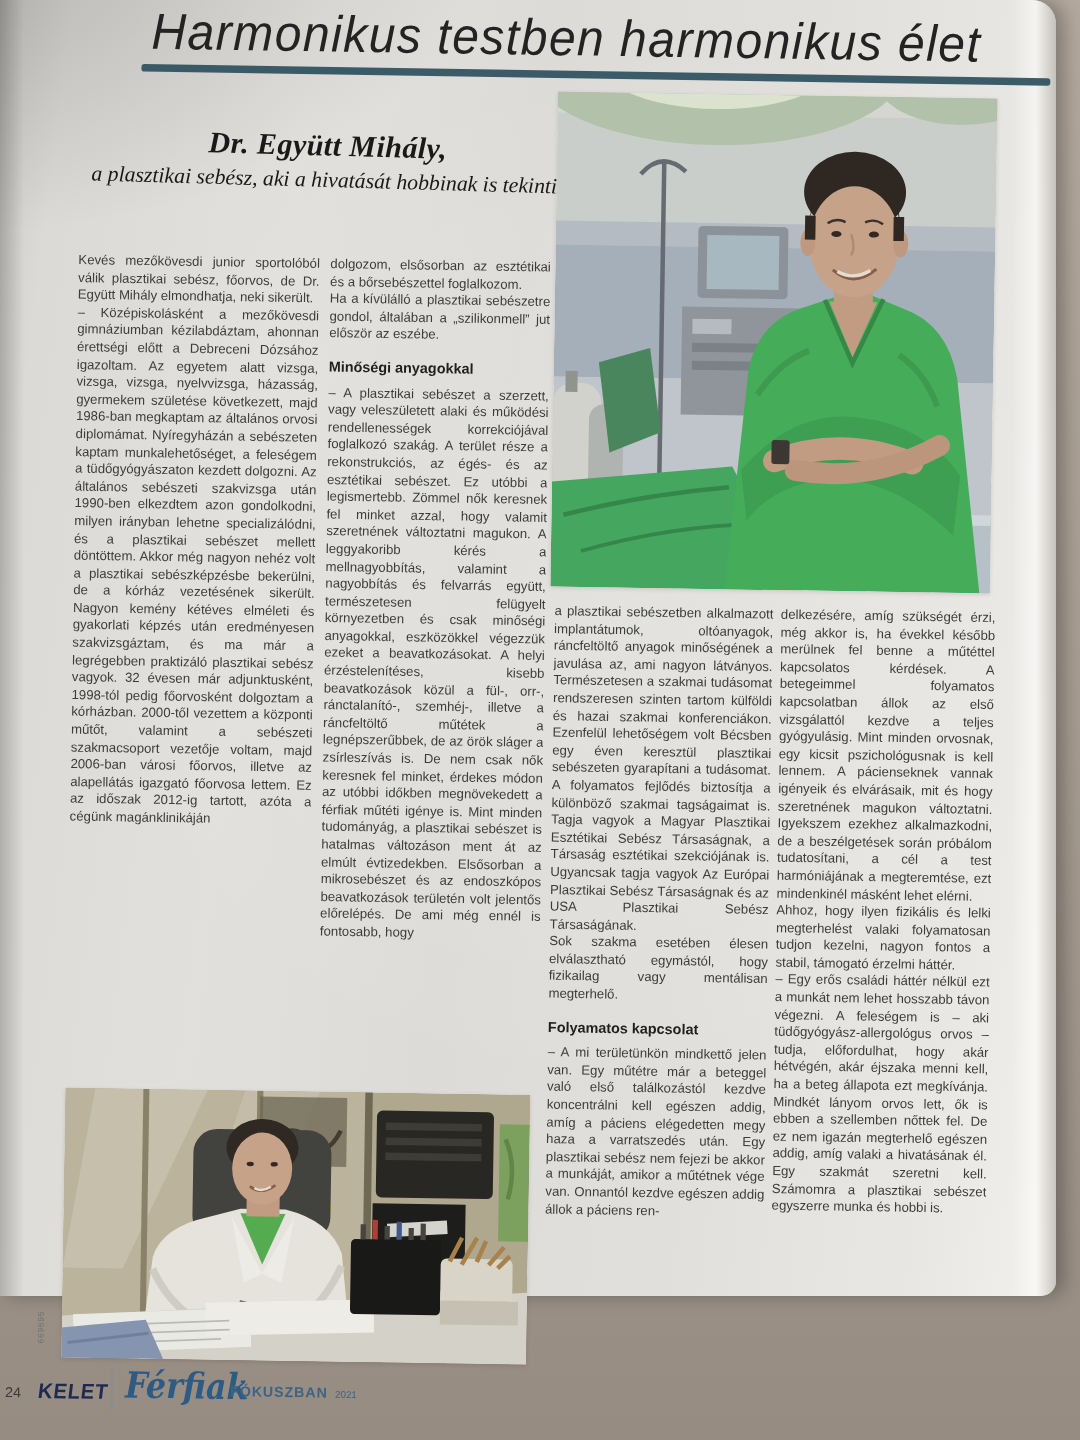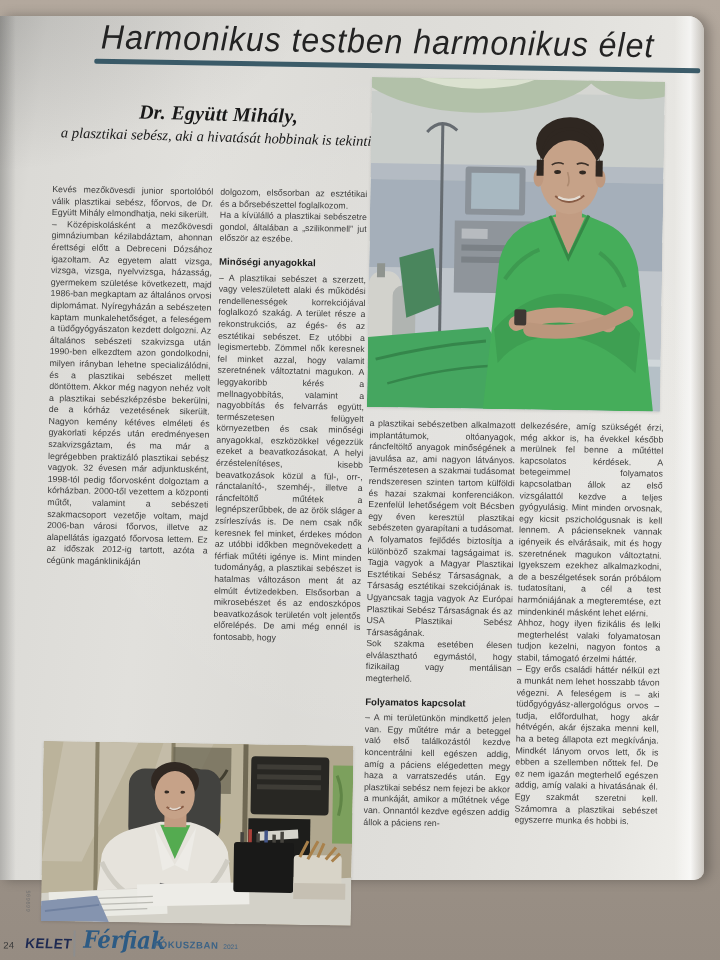--- a/index.html
+++ b/index.html
@@ -2,21 +2,21 @@
 <html lang="hu"><head>
 <meta charset="utf-8">
 <style>
   html,body{margin:0;padding:0;}
   body{
     width:720px;height:960px;overflow:hidden;position:relative;
     background:linear-gradient(180deg,#b3a89d 0%,#a79d92 45%,#968c82 100%);
     font-family:"Liberation Sans",sans-serif;
   }
   .paper{
-    position:absolute;left:0;top:16px;width:704px;height:864px;
+    position:absolute;left:0;top:0;width:704px;height:864px;
     border-radius:0 16px 10px 0;
     background:
       radial-gradient(600px 320px at -6% -4%, rgba(50,50,50,.22), transparent 60%),
       radial-gradient(500px 500px at 55% 45%, rgba(255,255,255,.16), transparent 70%),
       linear-gradient(97deg,#ccCBc7 0%,#dbdad6 6%,#e1e0dc 26%,#dcdbd7 46%,#e0dfdb 66%,#e8e7e3 88%,#f1f0ec 100%);
     box-shadow:5px 0 12px rgba(0,0,0,.28);
   }
   .paper::before{ 
     content:"";position:absolute;right:0;top:0;width:30px;height:100%;
     border-radius:inherit;

